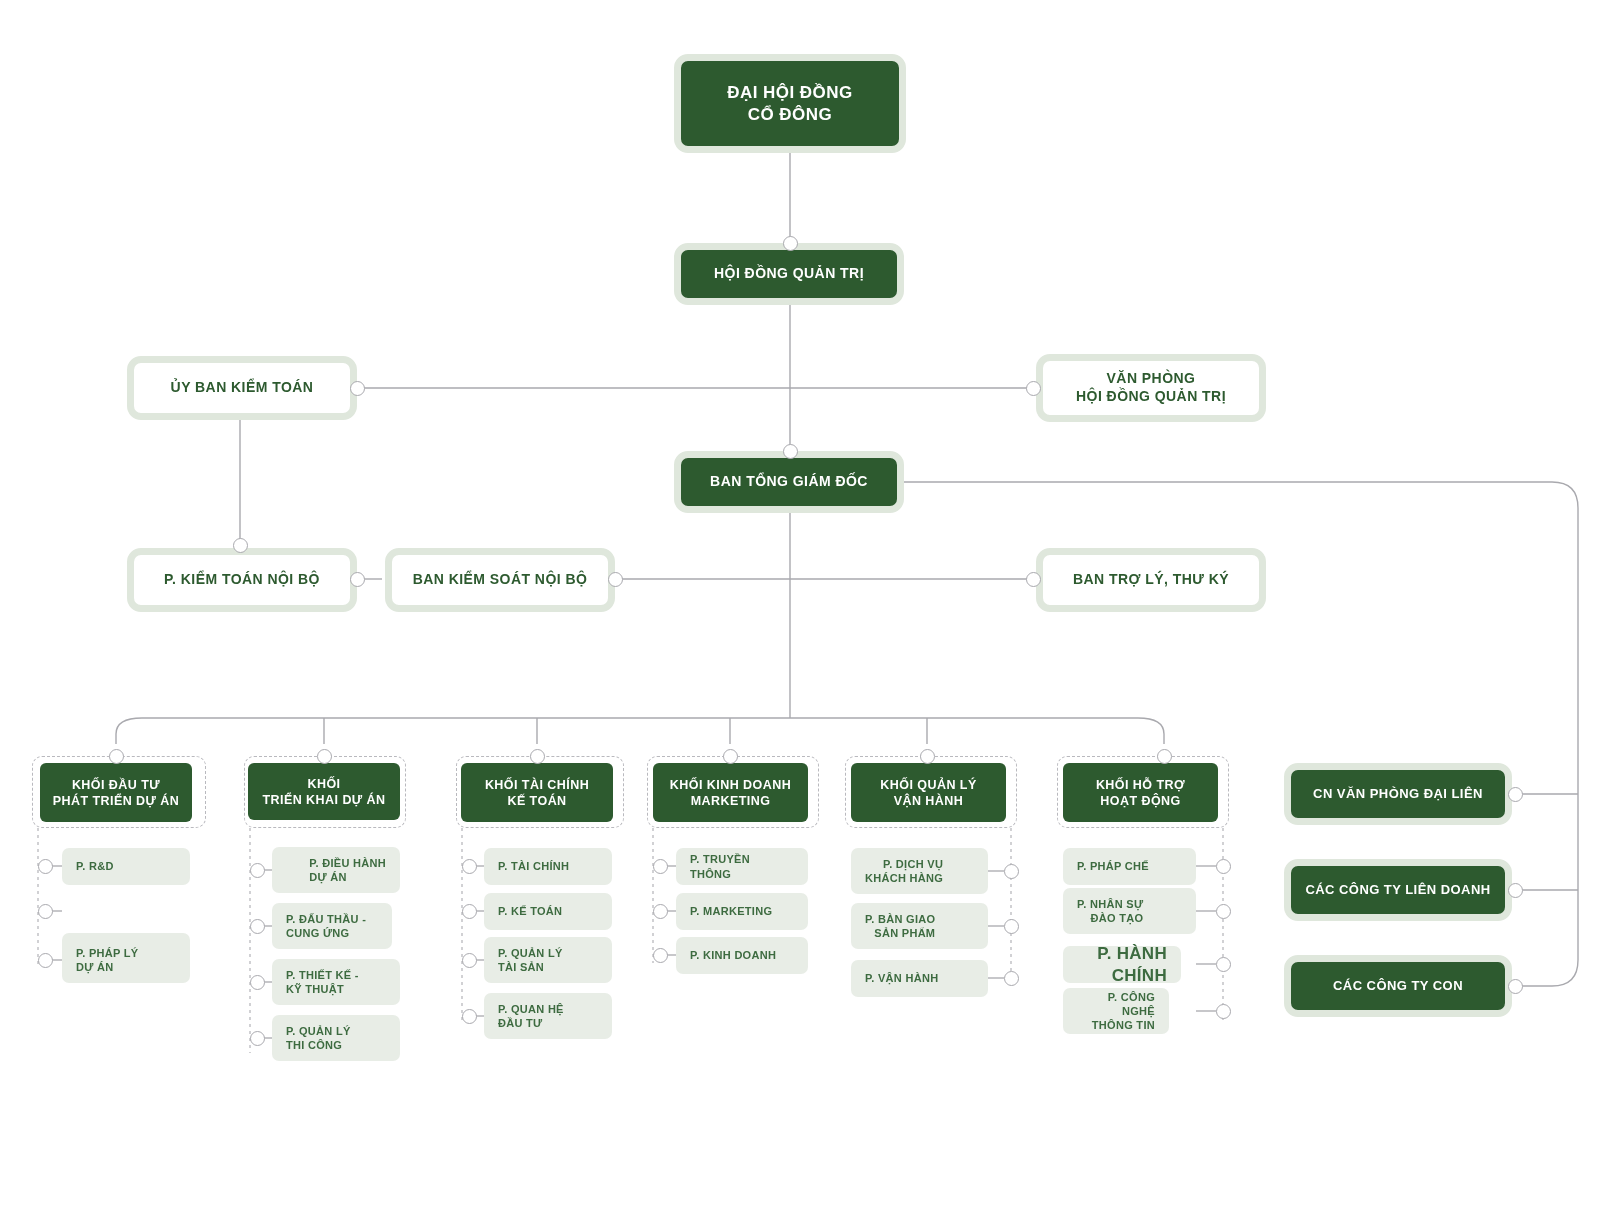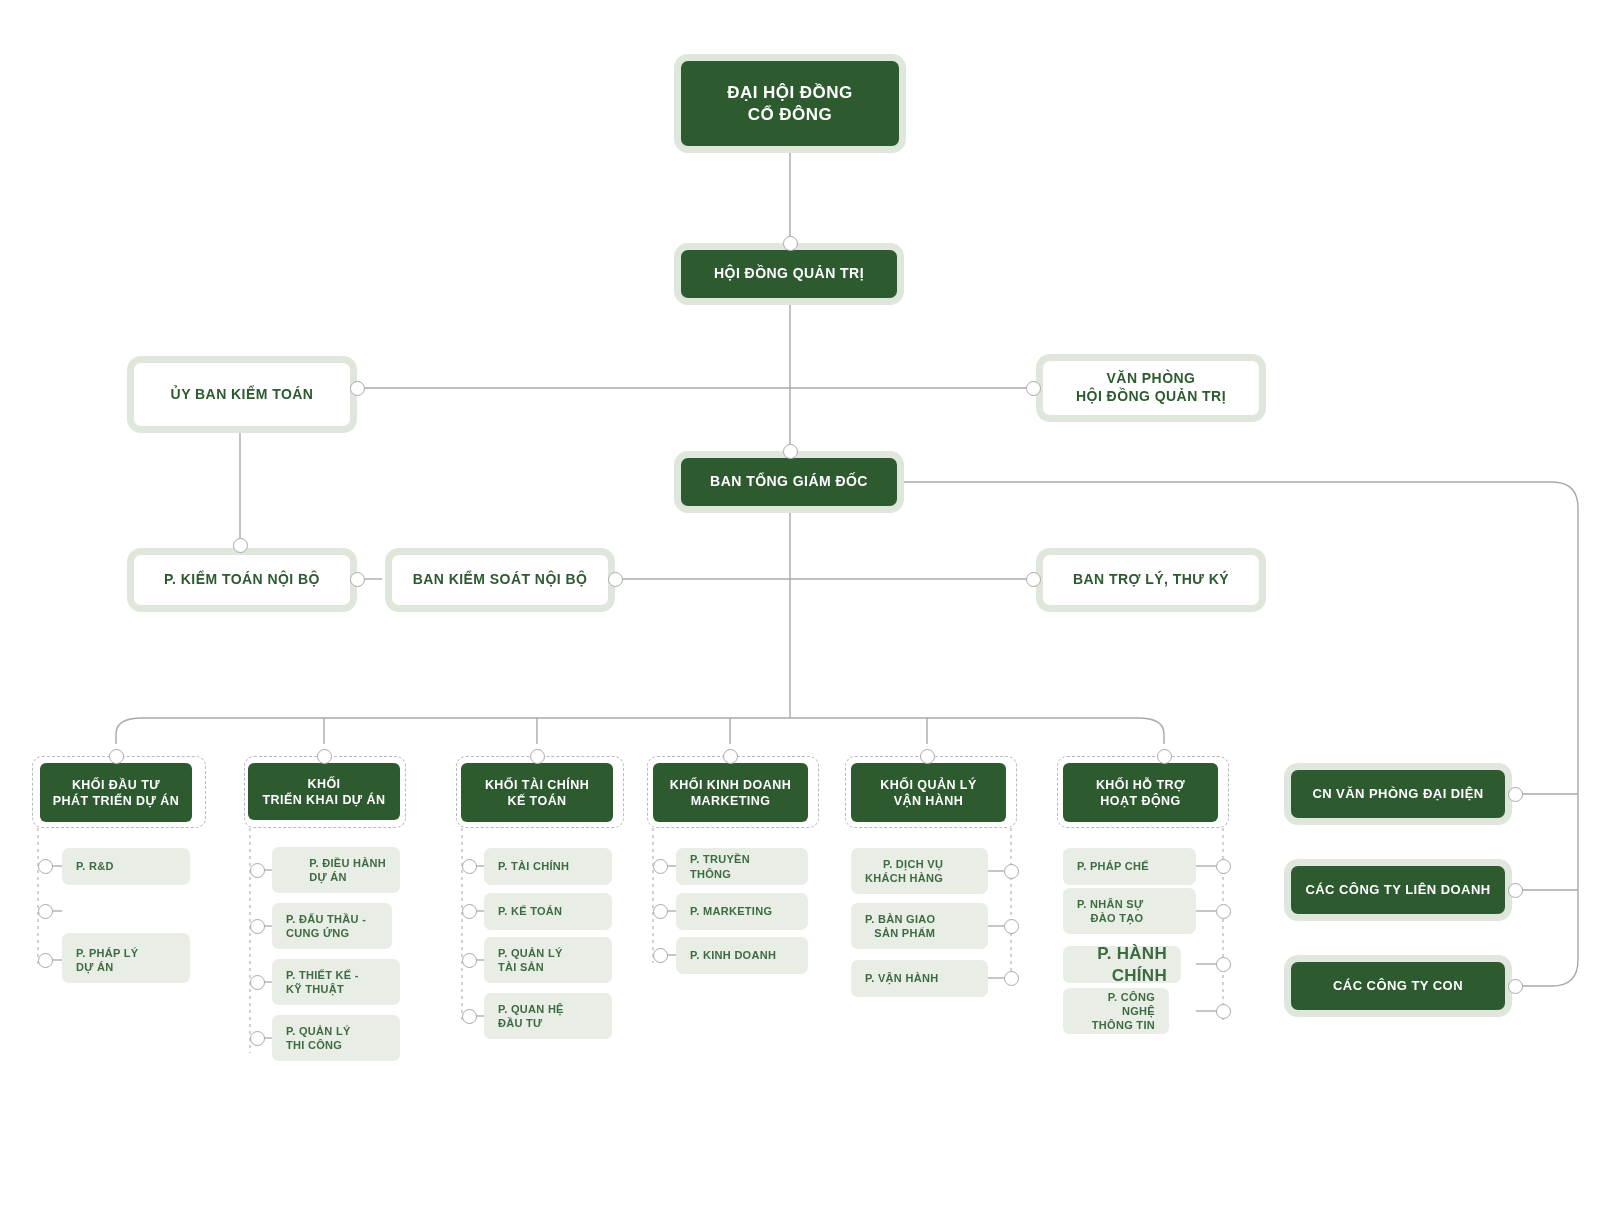--- a/index.html
+++ b/index.html
@@ -177,21 +177,21 @@
       <div>ĐẠI HỘI ĐỒNG</div>
       <div>CỔ ĐÔNG</div>
     </div>
   </div>
   <div class="dot" style="left:783px; top:236px;"></div>
 
   <div class="node green" style="left:674px; top:243px; width:230px; height:62px; font-size:14px;">
     <span class="nowrap">HỘI ĐỒNG QUẢN TRỊ</span>
   </div>
 
-  <div class="node white" style="left:127px; top:356px; width:230px; height:77px; font-size:14px;">
+  <div class="node white" style="left:127px; top:356px; width:230px; height:64px; font-size:14px;">
     <span class="nowrap">ỦY BAN KIỂM TOÁN</span>
   </div>
   <div class="dot" style="left:350px; top:381px;"></div>
 
   <div class="node white" style="left:1036px; top:354px; width:230px; height:68px; font-size:14px;">
     <div>
       <div>VĂN PHÒNG</div>
       <div>HỘI ĐỒNG QUẢN TRỊ</div>
     </div>
   </div>
@@ -421,21 +421,21 @@
 
   <div class="node chip right-align" style="left:1063px; top:988px; width:106px; height:46px; font-size:11px;">
     <div>
       <div>P. CÔNG NGHỆ</div>
       <div>THÔNG TIN</div>
     </div>
   </div>
   <div class="dot" style="left:1216px; top:1004px;"></div>
 
   <div class="node green" style="left:1284px; top:763px; width:228px; height:62px; font-size:13px;">
-    <span class="nowrap">CN VĂN PHÒNG ĐẠI DIỆN</span>
+    <span class="nowrap">CN VĂN PHÒNG ĐẠI LIÊN</span>
   </div>
   <div class="dot" style="left:1508px; top:787px;"></div>
 
   <div class="node green" style="left:1284px; top:859px; width:228px; height:62px; font-size:13px;">
     <span class="nowrap">CÁC CÔNG TY LIÊN DOANH</span>
   </div>
   <div class="dot" style="left:1508px; top:883px;"></div>
 
   <div class="node green" style="left:1284px; top:955px; width:228px; height:62px; font-size:13px;">
     <span class="nowrap">CÁC CÔNG TY CON</span>

